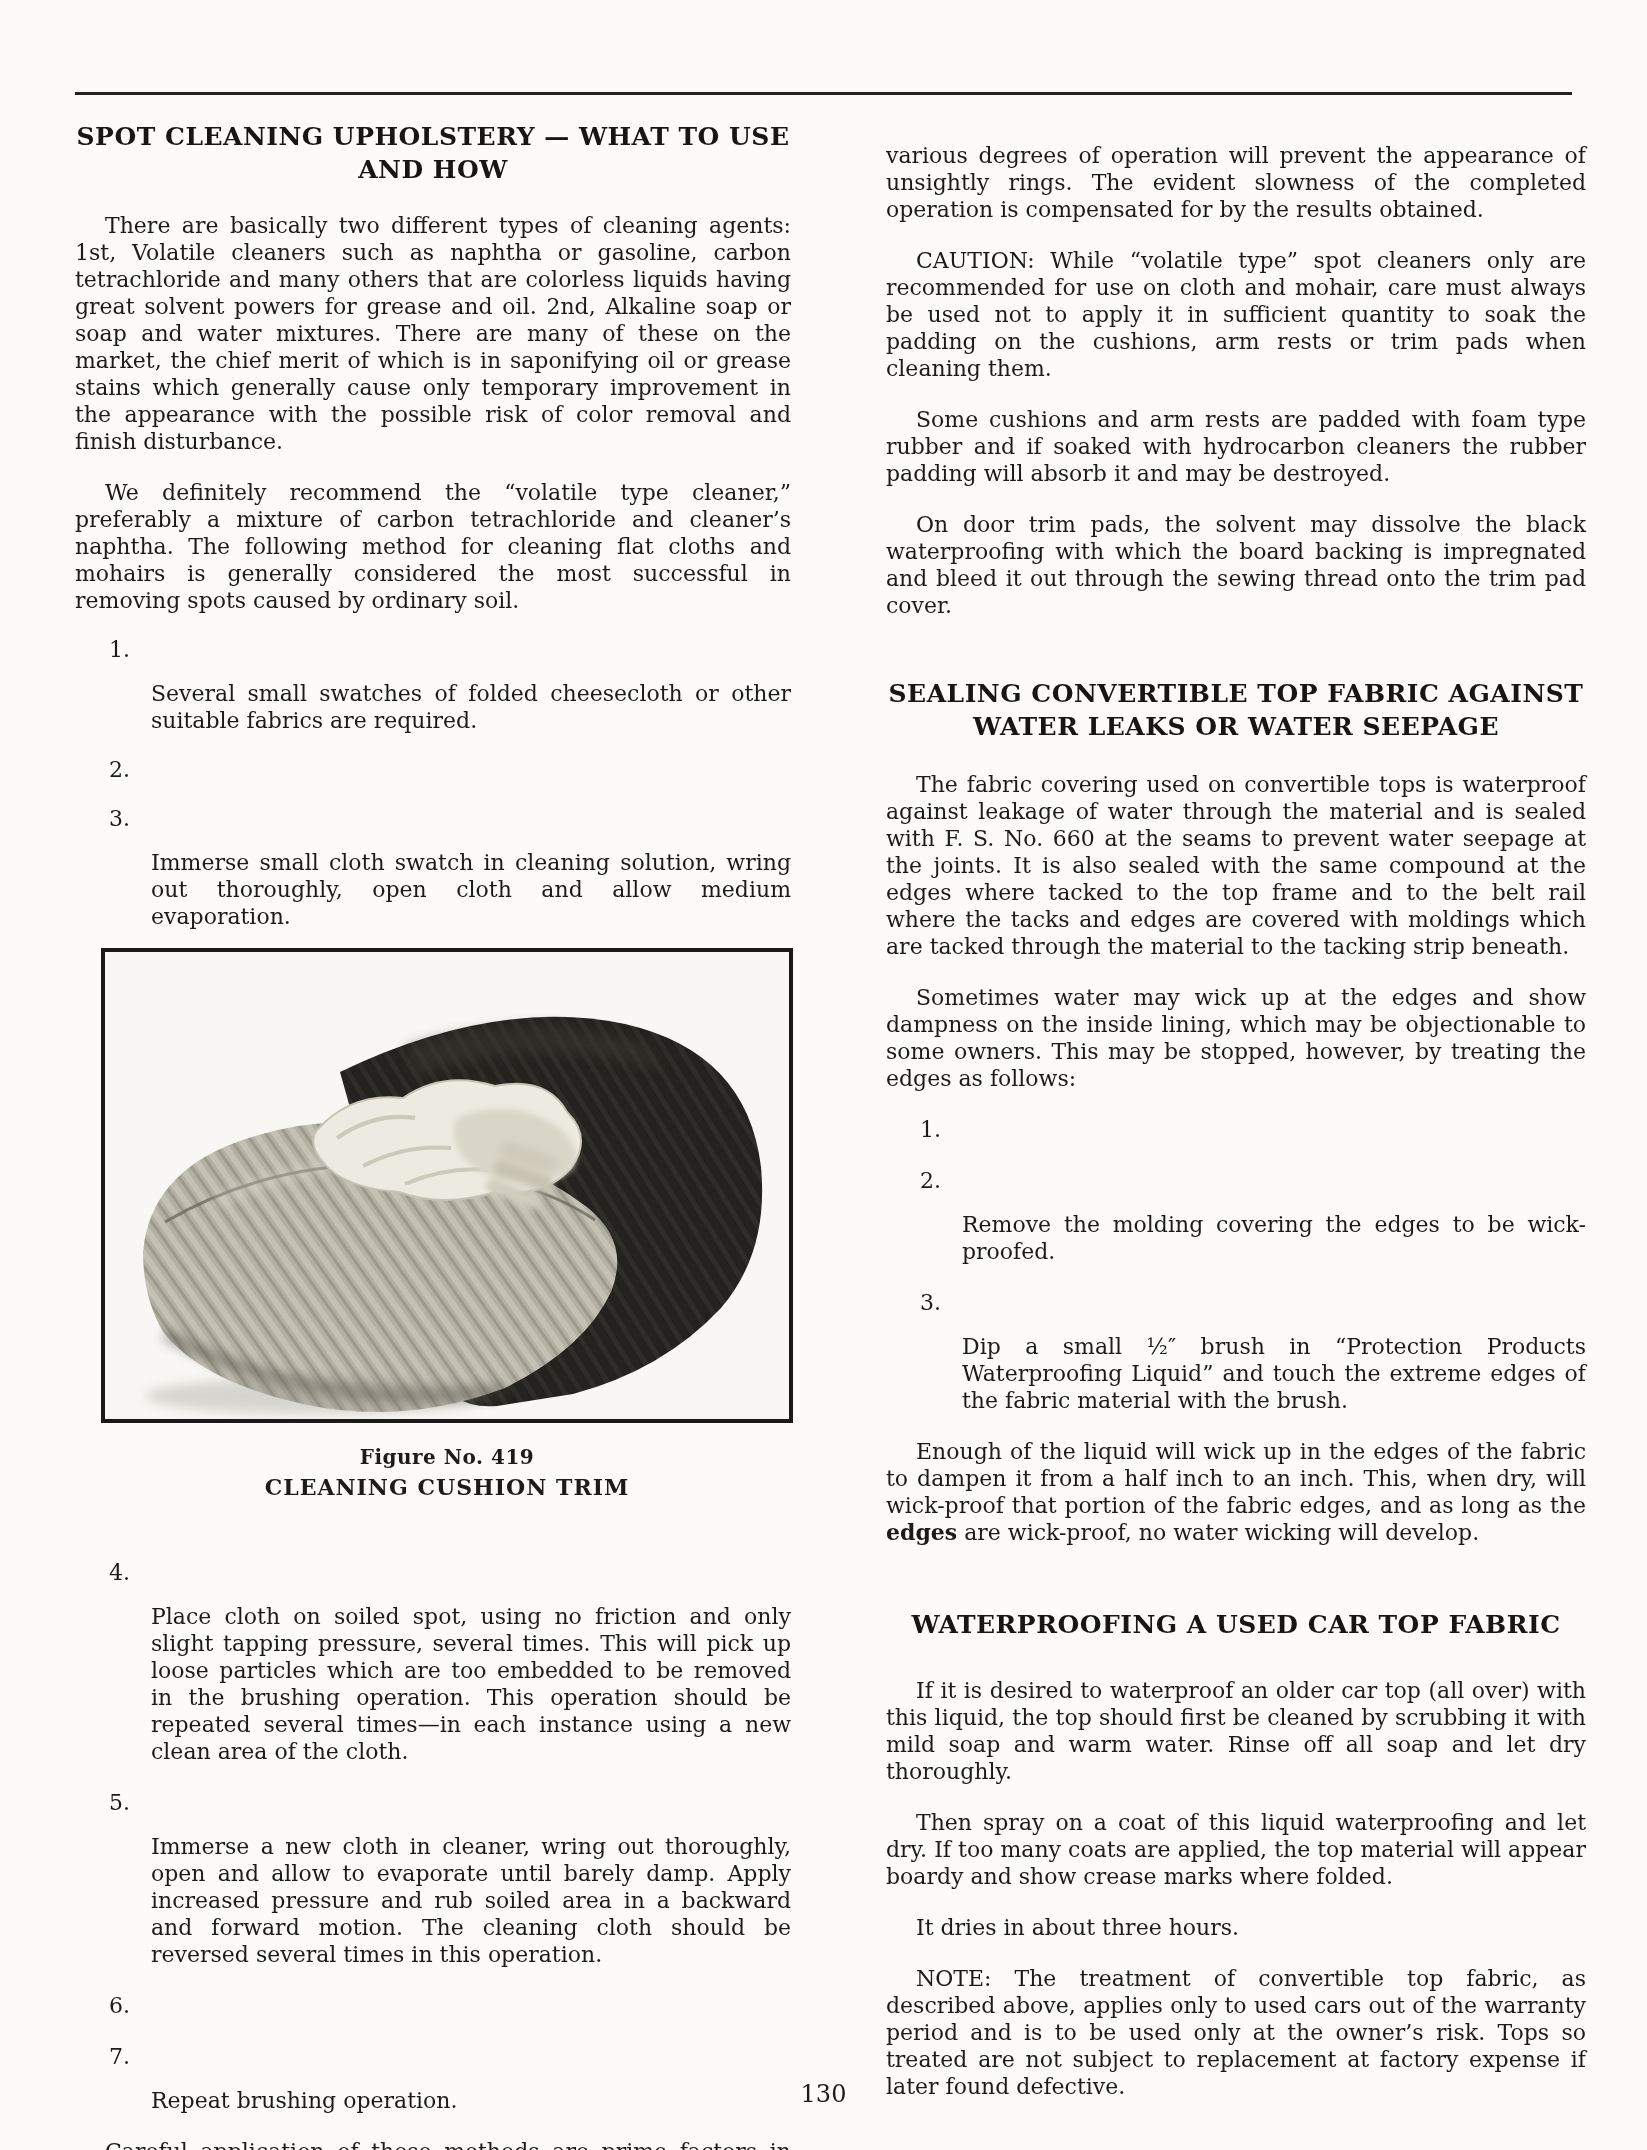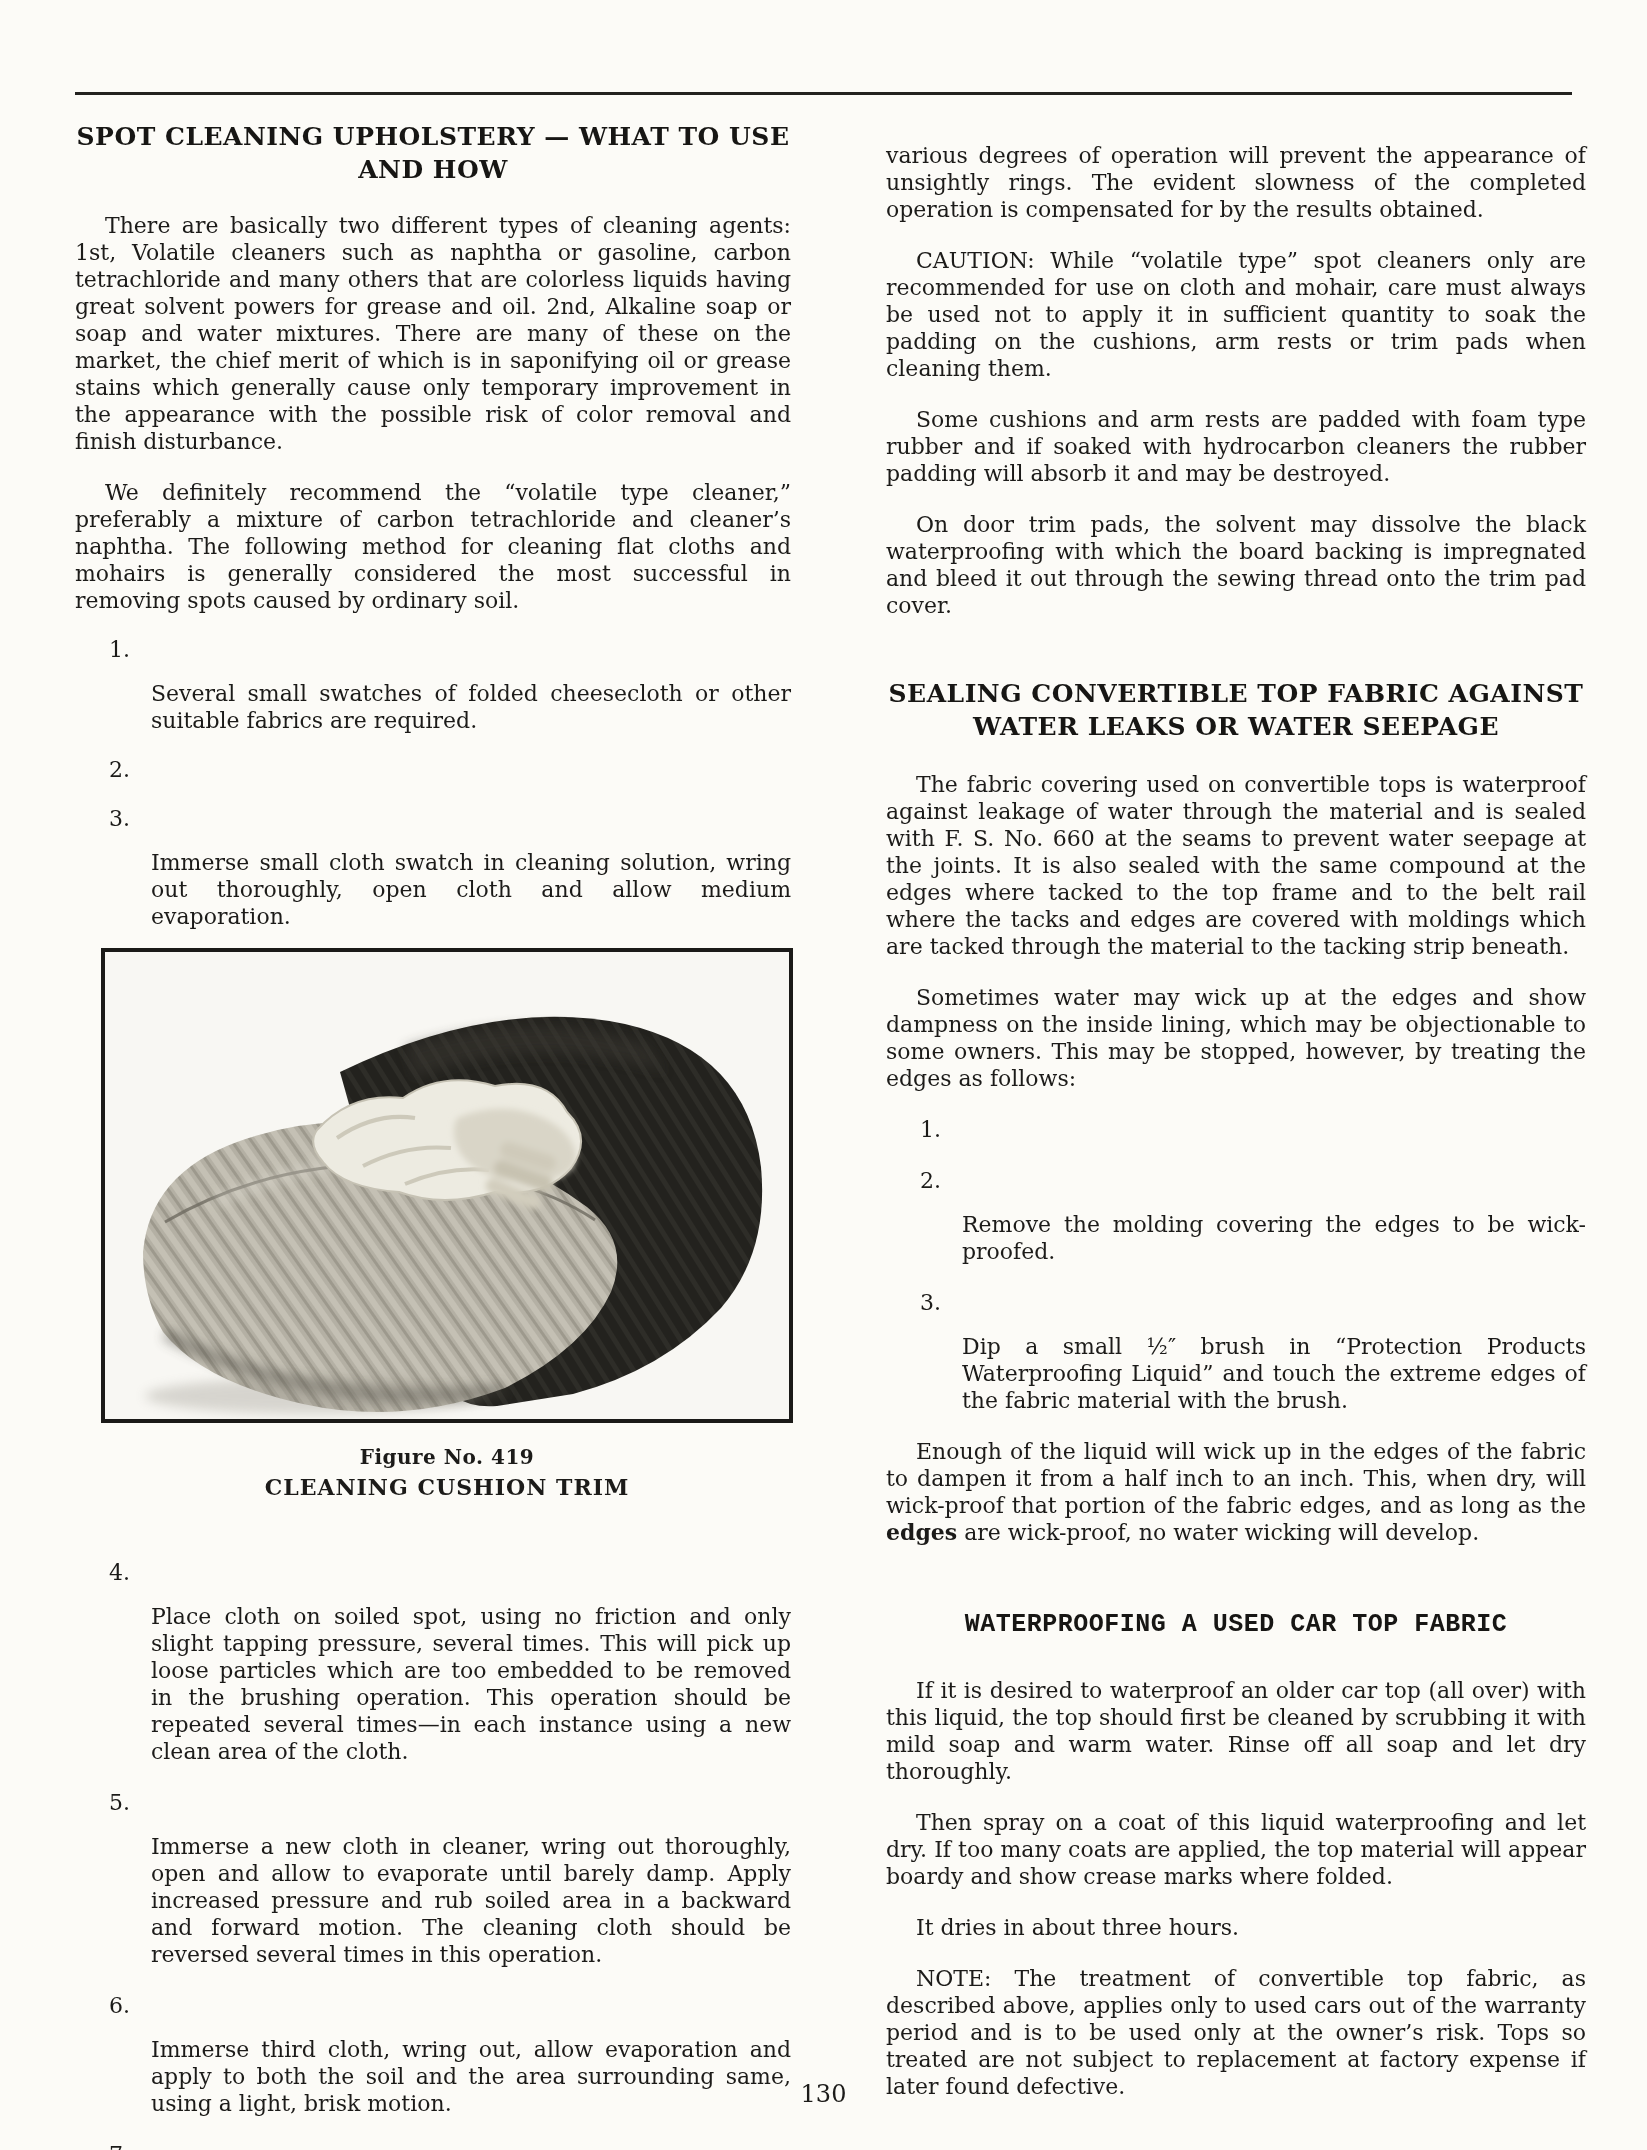--- a/index.html
+++ b/index.html
@@ -31,21 +31,21 @@
 
   h2.section-heading {
     margin:0; padding:0;
     text-align:center;
     font-size:25px; line-height:33px;
     font-weight:bold; letter-spacing:0.5px;
     color:#171614;
   }
   h2 .hl { display:block; }
   h2.sealing { margin-top:58px; }
-  h2.waterproof { margin-top:62px;font-family:Liberation Mono, monospace; }
+  h2.waterproof { margin-top:62px; }
 
   p { margin:24px 0 0 0; }
   p.indent { text-indent:30px; }
   p.no-indent { margin-top:22px; text-indent:0; }
   .col-left p.first { margin-top:26px; }
   .col-right h2.sealing + p { margin-top:28px; }
   .col-right h2.waterproof + p { margin-top:36px; }
 
   .step { display:flex; margin-top:24px; padding-left:34px; }
   .col-left .step-a { margin-top:22px; }
@@ -150,21 +150,20 @@
     <div class="step gap-large">
       <span class="step-num">4.</span>
       <span class="step-text">Place cloth on soiled spot, using no friction and only slight tapping pressure, several times. This will pick up loose particles which are too embedded to be removed in the brushing operation. This operation should be repeated several times—in each instance using a new clean area of the cloth.</span>
     </div>
     <div class="step">
       <span class="step-num">5.</span>
       <span class="step-text">Immerse a new cloth in cleaner, wring out thoroughly, open and allow to evaporate until barely damp. Apply increased pressure and rub soiled area in a backward and forward motion. The cleaning cloth should be reversed several times in this operation.</span>
     </div>
     <div class="step">
       <span class="step-num">6.</span>
-      <span class="step-text">Immerse third cloth, wring out, allow evaporation and apply to both the soil and the area surrounding same, using a light, brisk motion.</span>
     </div>
     <div class="step">
       <span class="step-num">7.</span>
       <span class="step-text">Repeat brushing operation.</span>
     </div>
 
     <p class="indent">Careful application of these methods are prime factors in obtaining satisfactory results and if followed closely the</p>
   </div>
 
   <div class="col col-right">

